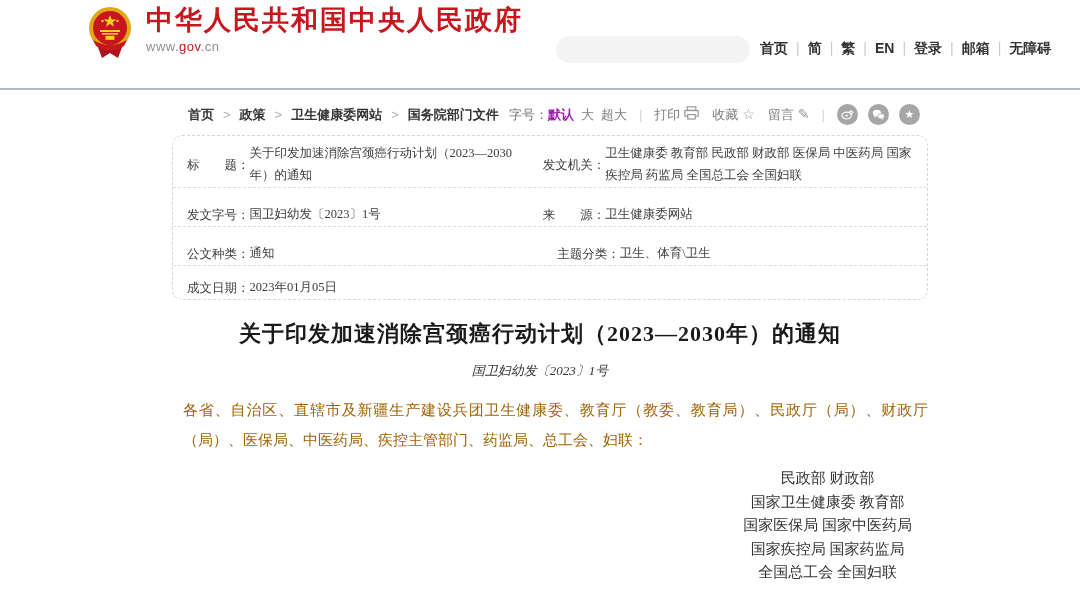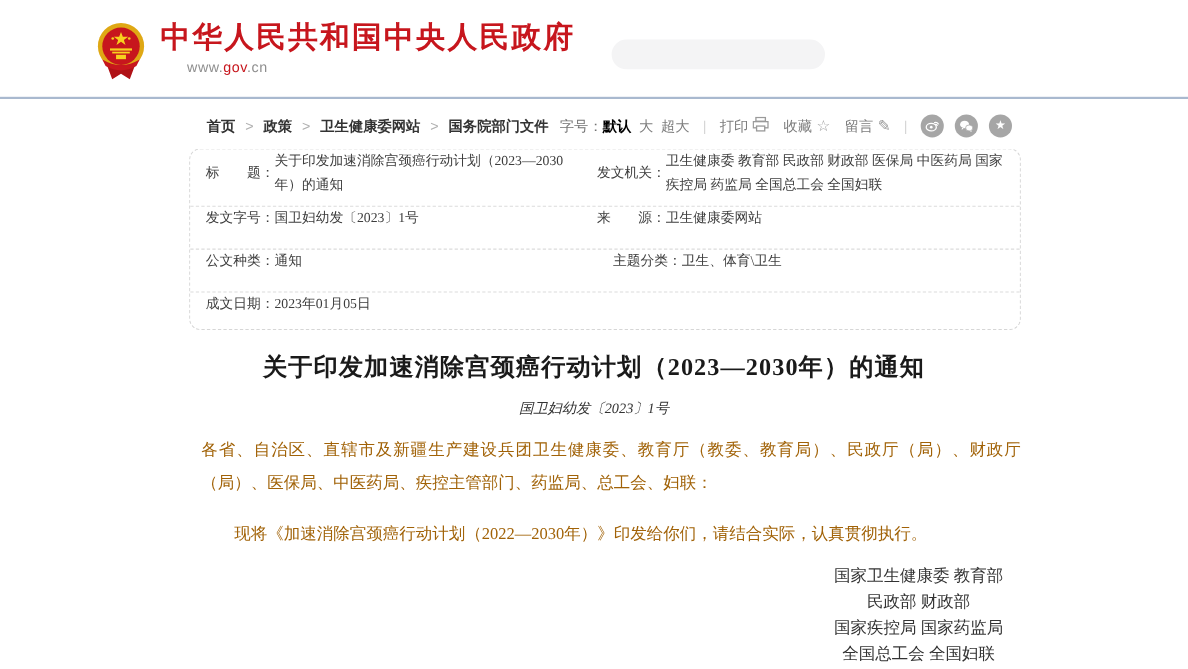--- a/index.html
+++ b/index.html
@@ -6,29 +6,29 @@
   html,body { background:#fff; }
   .page {
     position:relative; width:1080px; height:608px; background:#ffffff;
     font-family:"Liberation Sans","DejaVu Sans",sans-serif; color:#333;
     overflow:hidden; margin:0 auto;
   }
 
   
   .site-header {
     height:90px; border-bottom:2px solid #a9b9cf;
-    display:flex; align-items:center; position:relative;
+    display:flex; align-items:flex-start; position:relative;
   }
   .brand { display:flex; align-items:center; margin-left:88px; cursor:pointer; }
   .emblem { width:44px; height:54px; margin-right:14px; margin-top:6px; }
   .site-title {
     font-size:27px; font-weight:bold; color:#c7161d; letter-spacing:2px;
     font-family:"Liberation Sans","DejaVu Sans",sans-serif; line-height:1.1;
   }
-  .site-url { font-size:13px; color:#8f8f8f; margin-top:4px; letter-spacing:.5px;margin-left:24px; }
+  .site-url { font-size:13px; color:#8f8f8f; margin-top:4px; letter-spacing:.5px; }
   .site-url .red { color:#c7161d; }
 
   .search-pill {
     position:absolute; left:556px; top:36px; width:194px; height:27px;
     background:#f4f4f5; border-radius:14px; display:flex; align-items:center;
   }
   .search-input {
     flex:1; border:none; background:transparent; outline:none;
     padding:0 6px 0 14px; font-size:13px; color:#333;
   }
@@ -45,21 +45,21 @@
   .toolbar-row {
     margin:14px 160px 0 160px; width:760px; display:flex; align-items:center;
     font-size:13px;
   }
   .breadcrumb { font-weight:bold; color:#333; white-space:nowrap; padding-left:28px; }
   .breadcrumb a { color:#333; text-decoration:none; cursor:pointer; }
   .breadcrumb .sep { color:#b0b0b0; font-weight:400; margin:0 9px; }
   .tools { margin-left:auto; display:flex; align-items:center; color:#7d7d7d; white-space:nowrap; }
   .tools .fs-label { color:#737373; }
   .tools a { color:#7d7d7d; text-decoration:none; cursor:pointer; }
-  .tools .fs-default { color:#000000; font-weight:bold; margin:0 7px 0 0;text-align:right; }
+  .tools .fs-default { color:#a21caf; font-weight:bold; margin:0 7px 0 0;text-align:right; }
   .tools .fs-big { margin-right:7px; }
   .tools .bar { color:#d5d5d5; margin:0 12px; }
   .tools .tool { display:inline-flex; align-items:flex-start; margin-right:13px; }
   .tools .tool:last-of-type { margin-right:0; }
   .tools .glyph { font-size:14px; margin-left:4px; color:#9a9a9a; }
   .tools svg.printer { width:15px; height:14px; margin-left:4px; }
   .share { display:flex; align-items:center; gap:10px; }
   .share .circle {
     width:21px; height:21px; border-radius:50%; background:#a6a6a6;
     display:flex; align-items:center; justify-content:center; cursor:pointer;
@@ -67,21 +67,21 @@
   .share .circle svg { width:13px; height:13px; }
   .share .circle .star-glyph { color:#fff; font-size:11px; line-height:1; }
 
   
   .meta-table {
     margin:10px auto 0 172px; width:756px;
     border:1px dashed #d6d6d6; border-radius:10px;
     font-size:12.5px; color:#3d3d3d;
     font-family:"Liberation Serif","DejaVu Serif",serif;
   }
-  .meta-row { display:flex; align-items:flex-start; padding:0 14px; border-bottom:1px dashed #dcdcdc; }
+  .meta-row { display:flex; align-items:flex-end; padding:0 14px; border-bottom:1px dashed #dcdcdc; }
   .meta-row:last-child { border-bottom:none; }
   .meta-row.r1 { height:52px; }
   .meta-row.r2, .meta-row.r3 { height:39px; }
   .meta-row.r4 { height:33px; }
   .meta-cell { display:flex; align-items:center; }
   .meta-cell.left  { flex:0 0 49%; padding-right:10px; }
   .meta-cell.right { flex:0 0 51%; }
   .meta-label { flex-shrink:0; white-space:pre; }
   .meta-value { line-height:1.75; }
 
@@ -128,20 +128,23 @@
     </div>
 
     <div class="search-pill">
       <input class="search-input" type="text" placeholder="" style="">
       <svg class="search-icon" viewBox="0 0 16 16">
         <circle cx="7" cy="7" r="5" fill="none" stroke="#9a9a9a" stroke-width="1.6"></circle>
         <line x1="10.8" y1="10.8" x2="14.6" y2="14.6" stroke="#9a9a9a" stroke-width="1.6" stroke-linecap="round"></line>
       </svg>
     </div>
 
+    <nav class="top-nav">
+      <a>首页</a><span class="sep">|</span><a>简</a><span class="sep">|</span><a>繁</a><span class="sep">|</span><a>EN</a><span class="sep">|</span><a>登录</a><span class="sep">|</span><a>邮箱</a><span class="sep">|</span><a>无障碍</a>
+    </nav>
   </header>
 
   <div class="toolbar-row">
     <div class="breadcrumb">
       <a>首页</a><span class="sep">&gt;</span><a>政策</a><span class="sep">&gt;</span><a>卫生健康委网站</a><span class="sep">&gt;</span><a>国务院部门文件</a>
     </div>
 
     <div class="tools">
       <span class="fs-label">字号：</span>
       <a class="fs-default">默认</a>
@@ -225,24 +228,24 @@
         <span class="meta-value">2023年01月05日</span>
       </div>
     </div>
   </section>
 
   <main class="doc">
     <h1 class="doc-title">关于印发加速消除宫颈癌行动计划（2023—2030年）的通知</h1>
     <div class="doc-number">国卫妇幼发〔2023〕1号</div>
     <div class="doc-body">
       <p class="para p1">各省、自治区、直辖市及新疆生产建设兵团卫生健康委、教育厅（教委、教育局）、民政厅（局）、财政厅（局）、医保局、中医药局、疾控主管部门、药监局、总工会、妇联：</p>
-      <p class="para p2">现将《加速消除宫颈癌行动计划（2022—2030年）》印发给你们，请结合实际，认真贯彻执行。</p>
       <div class="sig-block">
+        <div>民政部 财政部</div>
         <div>国家卫生健康委 教育部</div>
-        <div>民政部 财政部</div>
+        <div>国家医保局 国家中医药局</div>
         <div>国家疾控局 国家药监局</div>
         <div>全国总工会 全国妇联</div>
 
       </div>
     </div>
   </main>
 
 </div>
 
 </body></html>

